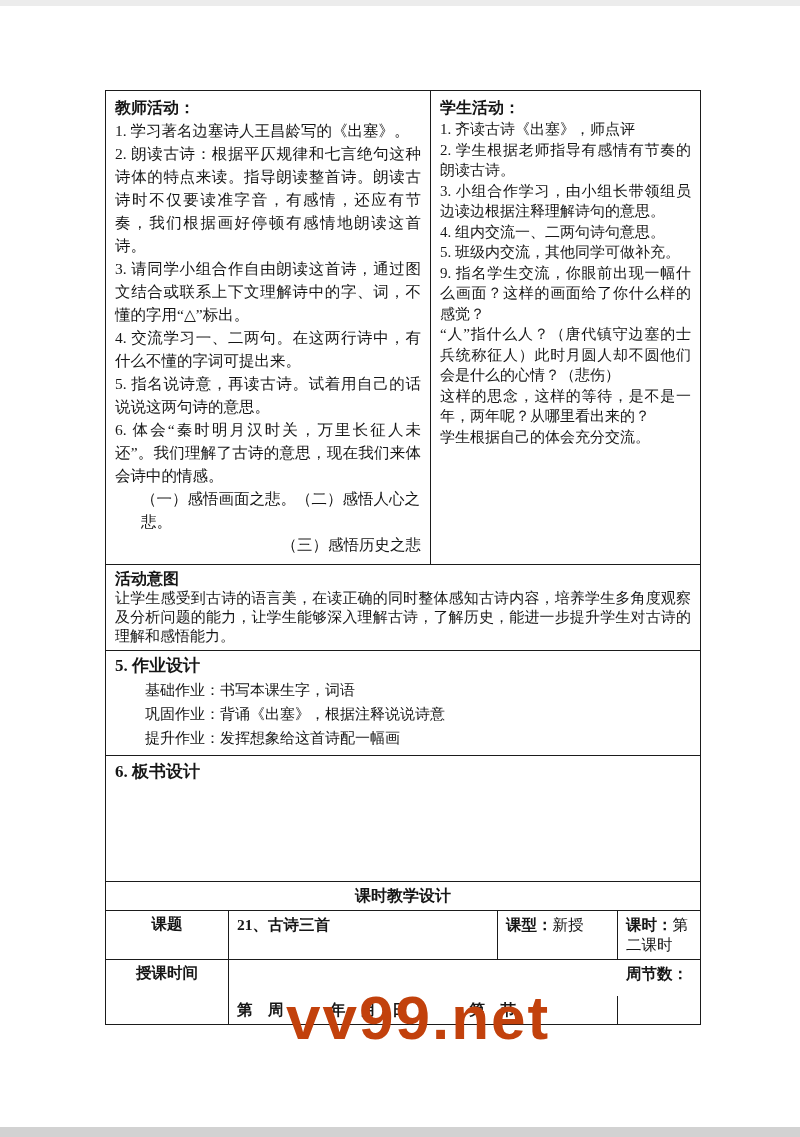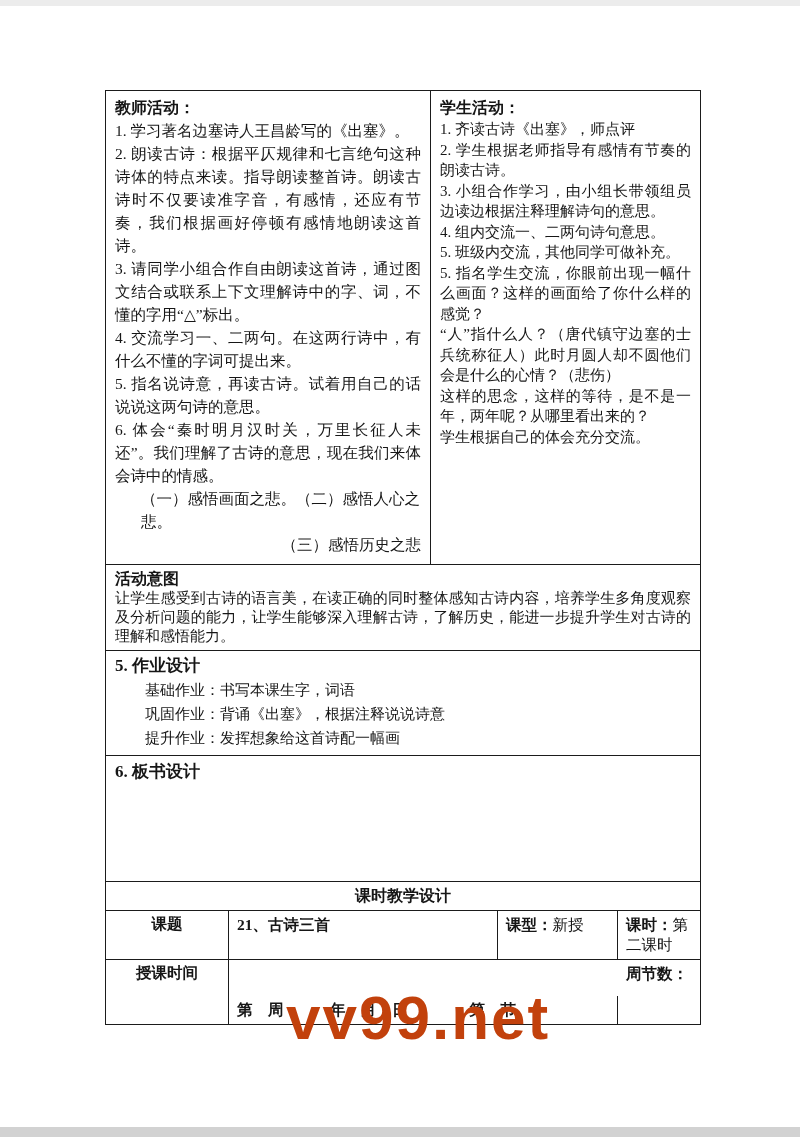--- a/index.html
+++ b/index.html
@@ -83,21 +83,21 @@
       <p class="para sub1">（一）感悟画面之悲。（二）感悟人心之悲。</p>
       <p class="para sub2">（三）感悟历史之悲</p>
     </div>
     <div class="cell student">
       <div class="cell-title">学生活动：</div>
       <p class="para">1. 齐读古诗《出塞》，师点评</p>
       <p class="para">2. 学生根据老师指导有感情有节奏的朗读古诗。</p>
       <p class="para">3. 小组合作学习，由小组长带领组员边读边根据注释理解诗句的意思。</p>
       <p class="para">4. 组内交流一、二两句诗句意思。</p>
       <p class="para">5. 班级内交流，其他同学可做补充。</p>
-      <p class="para">5. 指名学生交流，你眼前出现一幅什么画面？这样的画面给了你什么样的感觉？</p>
+      <p class="para">9. 指名学生交流，你眼前出现一幅什么画面？这样的画面给了你什么样的感觉？</p>
       <p class="para">“人”指什么人？（唐代镇守边塞的士兵统称征人）此时月圆人却不圆他们会是什么的心情？（悲伤）</p>
       <p class="para">这样的思念，这样的等待，是不是一年，两年呢？从哪里看出来的？</p>
       <p class="para">学生根据自己的体会充分交流。</p>
     </div>
   </div>
 
   <div class="row intent">
     <div class="intent-title">活动意图</div>
     <p class="intent-body">让学生感受到古诗的语言美，在读正确的同时整体感知古诗内容，培养学生多角度观察及分析问题的能力，让学生能够深入理解古诗，了解历史，能进一步提升学生对古诗的理解和感悟能力。</p>
   </div>

